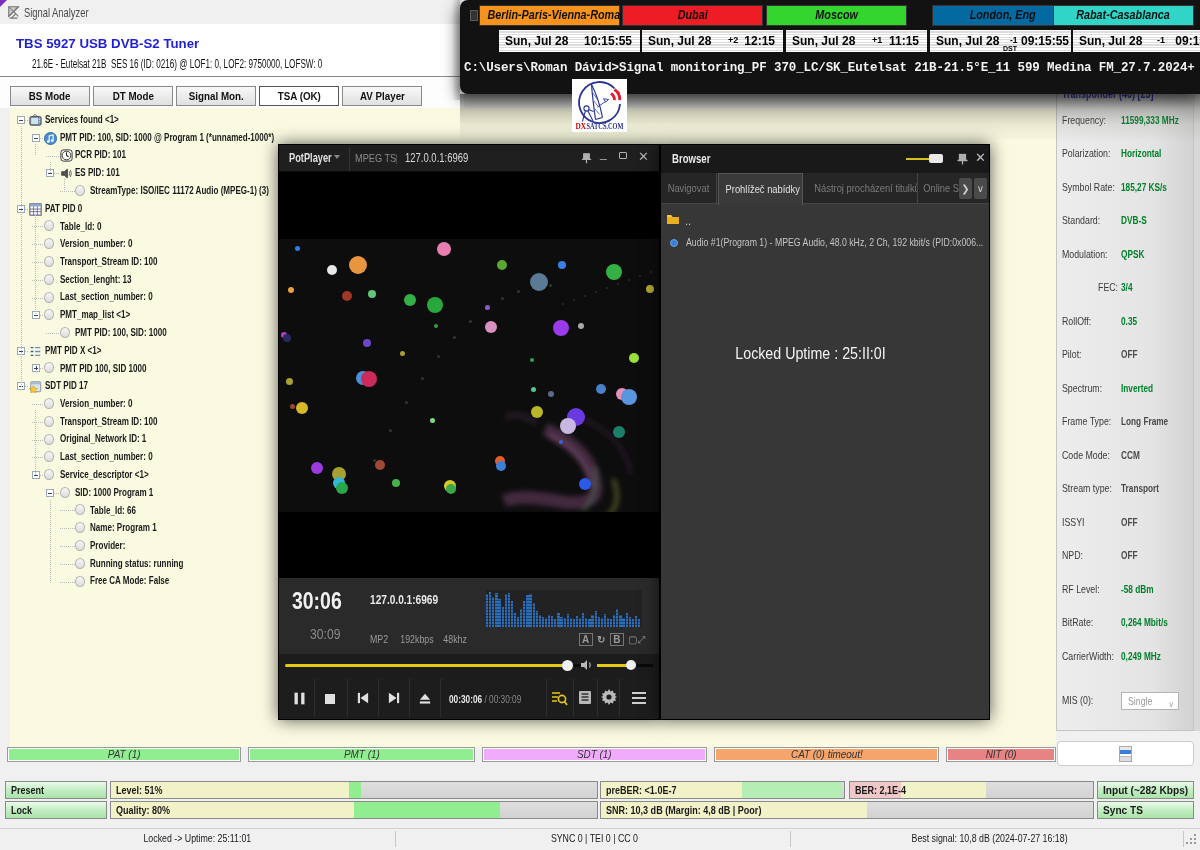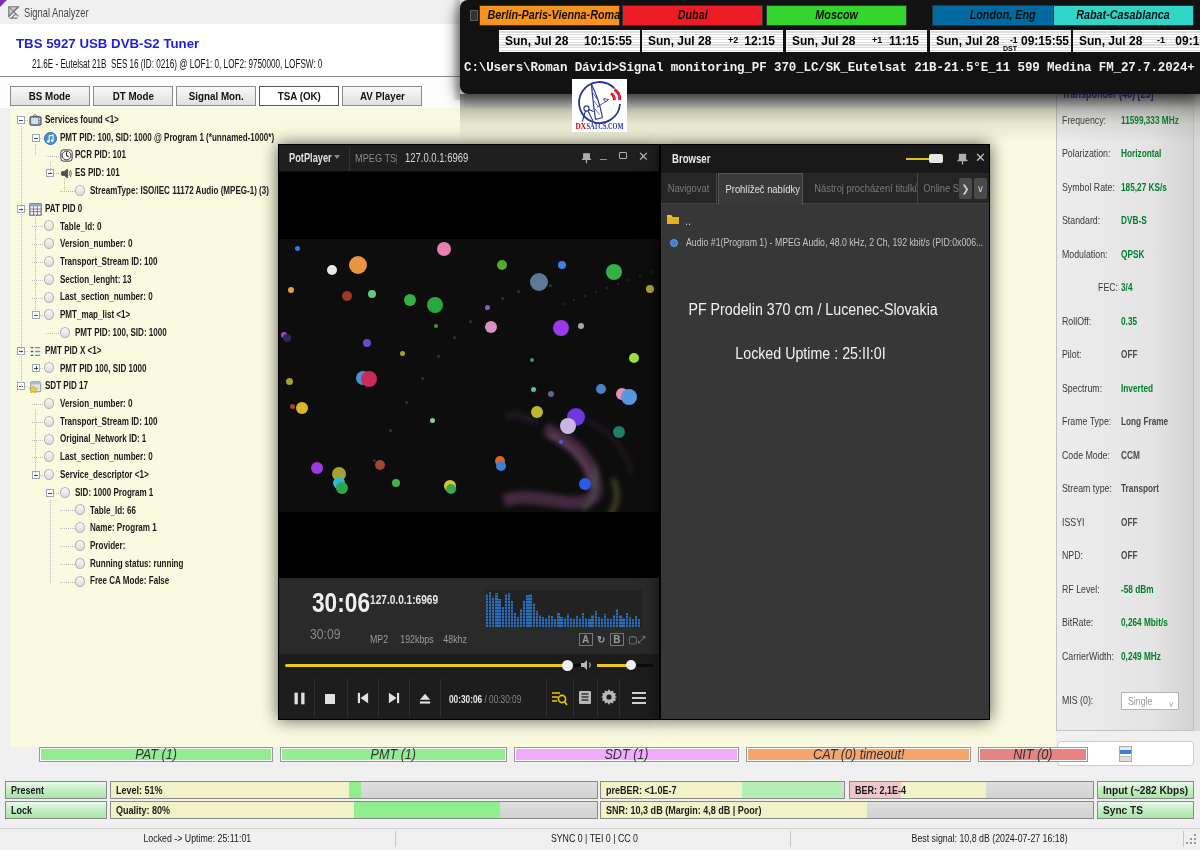--- a/index.html
+++ b/index.html
@@ -44,21 +44,21 @@
 #pot-video-black { left:0; top:27px; width:380px; height:67px; background:#000; }
 #pot-video { left:0; top:94px; width:380px; height:273px; background:#0d0d0d; overflow:hidden; }
 #pot-blackband { left:0; top:367px; width:380px; height:66px; background:#000; }
 #pot-info { left:0; top:433px; width:380px; height:76px; background:#2a2a2a; }
 #pot-btns { left:0; top:532px; width:380px; height:42px; background:#1d1d1d; }
 .psep { position:absolute; top:2px; width:1px; height:38px; background:#2e2e2e; }
 #brw { z-index:10; left:660px; top:144px; width:330px; height:576px; background:#373737; border:1px solid #000; box-shadow:0 0 16px rgba(0,0,0,0.65); }
 #brw-title { left:0; top:0; width:328px; height:28px; background:#191919; }
 #brw-tabs { left:0; top:28px; width:328px; height:31px; background:#262626; border-bottom:1px solid #444; }
 .btab { position:absolute; top:28px; height:31px; font-size:11px; color:#7a7a7a; text-align:center; line-height:30px; white-space:nowrap; overflow:hidden; }
-.bar1 { position:absolute; top:747px; height:15px; border:1px solid #9a9a9a; box-shadow:0 0 0 1px #fff inset; font-size:14px; font-style:italic; color:#333; text-align:center; line-height:13px;margin-left:32px; }
+.bar1 { position:absolute; top:747px; height:15px; border:1px solid #9a9a9a; box-shadow:0 0 0 1px #fff inset; font-size:11px; font-style:italic; color:#333; text-align:center; line-height:13px; }
 .btnrow { position:absolute; height:18px; border:1px solid #8a8a8a; font-size:11px; font-weight:bold; color:#1a1a1a; line-height:16px; padding-left:5px; white-space:nowrap; overflow:hidden; }
 .greenbtn { background:linear-gradient(#eafbea,#c7eec7 45%,#a9e4a9); }
 .measure { background:linear-gradient(#dedede,#d2d2d2); }
 #statusbar { left:0; top:828px; width:1200px; height:22px; background:#f0f0f0; border-top:1px solid #d0d0d0; }
 .ssep { position:absolute; top:3px; width:1px; height:16px; background:#c8c8c8; }
 .stext { position:absolute; width:300px; text-align:center; font-size:11px; color:#1a1a1a; }
 </style></head><body>
 
 <div id="corner" class="abs"></div>
 <div id="titlebar" class="abs"></div>
@@ -429,21 +429,21 @@
 <div style="position:absolute;left:113px;top:240px;width:8px;height:8px;border-radius:50%;background:#48b048;"></div>
 <div style="position:absolute;left:165px;top:241px;width:12px;height:12px;border-radius:50%;background:#d8c828;"></div>
 <div style="position:absolute;left:167px;top:245px;width:10px;height:10px;border-radius:50%;background:#3aa848;"></div>
 <div style="position:absolute;left:216px;top:217px;width:10px;height:10px;border-radius:50%;background:#e06028;"></div>
 <div style="position:absolute;left:217px;top:222px;width:10px;height:10px;border-radius:50%;background:#3a80d8;"></div>
 <div style="position:absolute;left:300px;top:239px;width:12px;height:12px;border-radius:50%;background:#2a5ae8;"></div>
 <div style="position:absolute;left:150.5px;top:178.5px;width:5.0px;height:5.0px;border-radius:50%;background:#80d880;"></div>
 </div>
 <div id="pot-blackband" class="abs"></div>
 <div id="pot-info" class="abs"></div>
-<div class="abs" style="left:13px;top:442px;font-size:28px;font-weight:bold;color:#f0f0f0;margin-left:20px;"><span style="display:inline-block;transform:scaleX(0.81);transform-origin:0 50%;white-space:nowrap;">30:06</span></div>
+<div class="abs" style="left:13px;top:442px;font-size:24px;font-weight:bold;color:#f0f0f0;"><span style="display:inline-block;transform:scaleX(0.81);transform-origin:0 50%;white-space:nowrap;">30:06</span></div>
 <div class="abs" style="left:31px;top:480px;font-size:15px;color:#8a8a8a;"><span style="display:inline-block;transform:scaleX(0.81);transform-origin:0 50%;white-space:nowrap;">30:09</span></div>
 <div class="abs" style="left:91px;top:447px;font-size:13.5px;font-weight:bold;color:#e8e8e8;"><span style="display:inline-block;transform:scaleX(0.75);transform-origin:0 50%;white-space:nowrap;">127.0.0.1:6969</span></div>
 <div class="abs" style="left:91px;top:488px;font-size:11px;color:#9a9a9a;"><span style="display:inline-block;transform:scaleX(0.8);transform-origin:0 50%;white-space:nowrap;">MP2 &nbsp;&nbsp;&nbsp;&nbsp;192kbps &nbsp;&nbsp;&nbsp;48khz</span></div>
 <div class="abs" style="left:207px;top:445px;width:156px;height:37px;background:#222;overflow:hidden;">
 <div style="position:absolute;left:0.0px;bottom:0;width:2.3px;height:33px;background:repeating-linear-gradient(to top,#2e6db4 0 2px,#184a80 2px 3px);"></div>
 <div style="position:absolute;left:3.1px;bottom:0;width:2.3px;height:35px;background:repeating-linear-gradient(to top,#2e6db4 0 2px,#184a80 2px 3px);"></div>
 <div style="position:absolute;left:6.2px;bottom:0;width:2.3px;height:30px;background:repeating-linear-gradient(to top,#2e6db4 0 2px,#184a80 2px 3px);"></div>
 <div style="position:absolute;left:9.3px;bottom:0;width:2.3px;height:34px;background:repeating-linear-gradient(to top,#2e6db4 0 2px,#184a80 2px 3px);"></div>
 <div style="position:absolute;left:12.4px;bottom:0;width:2.3px;height:28px;background:repeating-linear-gradient(to top,#2e6db4 0 2px,#184a80 2px 3px);"></div>
 <div style="position:absolute;left:15.5px;bottom:0;width:2.3px;height:20px;background:repeating-linear-gradient(to top,#2e6db4 0 2px,#184a80 2px 3px);"></div>
@@ -584,21 +584,20 @@
 <div class="abs btab" style="left:259px;width:40px;"><span style="display:inline-block;transform:scaleX(0.85);transform-origin:50% 50%;white-space:nowrap;">Online S</span></div>
 <div class="abs" style="left:298px;top:33px;width:13px;height:21px;background:#4a4a4a;border-radius:2px;color:#ccc;font-size:10px;text-align:center;line-height:21px;">❯</div>
 <div class="abs" style="left:313px;top:33px;width:13px;height:21px;background:#4a4a4a;border-radius:2px;color:#ccc;font-size:10px;text-align:center;line-height:21px;">∨</div>
 <svg class="abs" style="left:5px;top:68px" width="14" height="12" viewBox="0 0 14 12">
       <path d="M1 2 L5 2 L6.5 4 L13 4 L13 11 L1 11 Z" fill="#e8b020"></path>
       <path d="M1 2 L5 2 L6.5 4 L1 4 Z" fill="#f0c840"></path>
     </svg>
 <div class="abs" style="left:24px;top:70px;font-size:11px;color:#ccc;">..</div>
 <div class="abs" style="left:9px;top:94px;width:8px;height:8px;border-radius:50%;background:#3a7fd4;border:1px solid #6aa0e0;"></div>
 <div class="abs" style="left:25px;top:91px;font-size:11.5px;color:#c4c4c4;"><span style="display:inline-block;transform:scaleX(0.76);transform-origin:0 50%;white-space:nowrap;">Audio #1(Program 1) - MPEG Audio, 48.0 kHz, 2 Ch, 192 kbit/s (PID:0x006...</span></div>
-<div class="abs" style="left:0;top:156px;width:304px;text-align:center;font-size:16px;color:#f2f2f2;"><span style="display:inline-block;transform:scaleX(0.89);transform-origin:50% 50%;white-space:nowrap;">PF Prodelin 370 cm / Lucenec-Slovakia</span></div>
 <div class="abs" style="left:0;top:200px;width:298px;text-align:center;font-size:16px;color:#f2f2f2;"><span style="display:inline-block;transform:scaleX(0.89);transform-origin:50% 50%;white-space:nowrap;">Locked Uptime : 25:II:0I</span></div>
 </div>
 <div class="bar1" style="left:7px;width:234px;background:#90ee90;"><span style="display:inline-block;transform:scaleX(0.9);transform-origin:50% 50%;white-space:nowrap;">PAT (1)</span></div>
 <div class="bar1" style="left:248px;width:227px;background:#90ee90;"><span style="display:inline-block;transform:scaleX(0.9);transform-origin:50% 50%;white-space:nowrap;">PMT (1)</span></div>
 <div class="bar1" style="left:482px;width:225px;background:#f0abfc;"><span style="display:inline-block;transform:scaleX(0.9);transform-origin:50% 50%;white-space:nowrap;">SDT (1)</span></div>
 <div class="bar1" style="left:714px;width:225px;background:#f5a46c;"><span style="display:inline-block;transform:scaleX(0.9);transform-origin:50% 50%;white-space:nowrap;">CAT (0) timeout!</span></div>
 <div class="bar1" style="left:946px;width:110px;background:#e88383;"><span style="display:inline-block;transform:scaleX(0.9);transform-origin:50% 50%;white-space:nowrap;">NIT (0)</span></div>
 <div class="abs btnrow greenbtn" style="left:5px;top:781px;width:102px;"><span style="display:inline-block;transform:scaleX(0.82);transform-origin:0 50%;white-space:nowrap;">Present</span></div>
 <div class="abs btnrow measure" style="left:110px;top:781px;width:488px;"><div style="position:absolute;left:0%;top:0;width:49.0%;height:100%;background:#f2f2c8;"></div><div style="position:absolute;left:49.0%;top:0;width:2.500000000000002%;height:100%;background:#90ee90;"></div><span style="position:relative;"><span style="display:inline-block;transform:scaleX(0.82);transform-origin:0 50%;white-space:nowrap;">Level: 51%</span></span></div>
 <div class="abs btnrow measure" style="left:600px;top:781px;width:245px;"><div style="position:absolute;left:0%;top:0;width:57.99999999999999%;height:100%;background:#f2f2c8;"></div><div style="position:absolute;left:57.99999999999999%;top:0;width:41.0%;height:100%;background:#b4eeb4;"></div><span style="position:relative;"><span style="display:inline-block;transform:scaleX(0.82);transform-origin:0 50%;white-space:nowrap;">preBER: &lt;1.0E-7</span></span></div>

